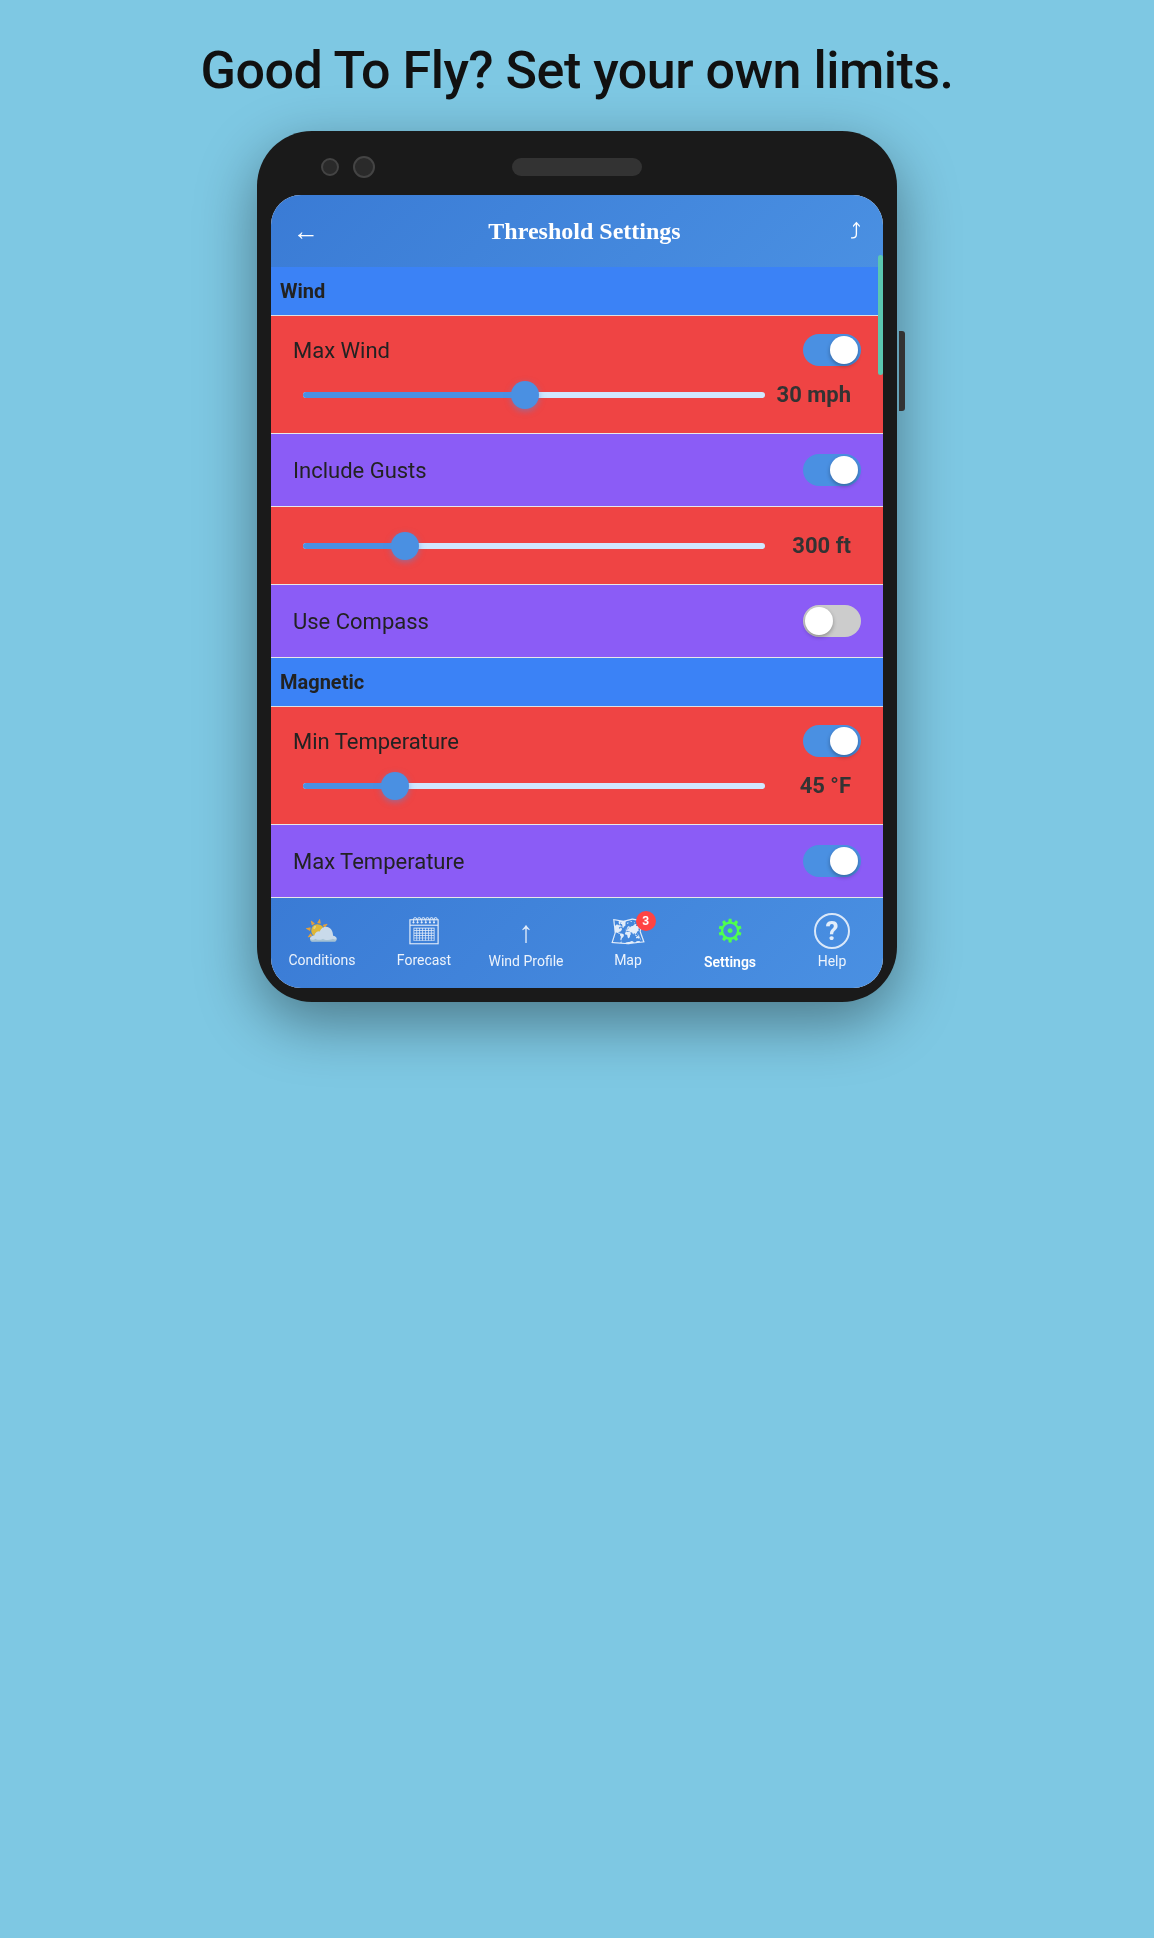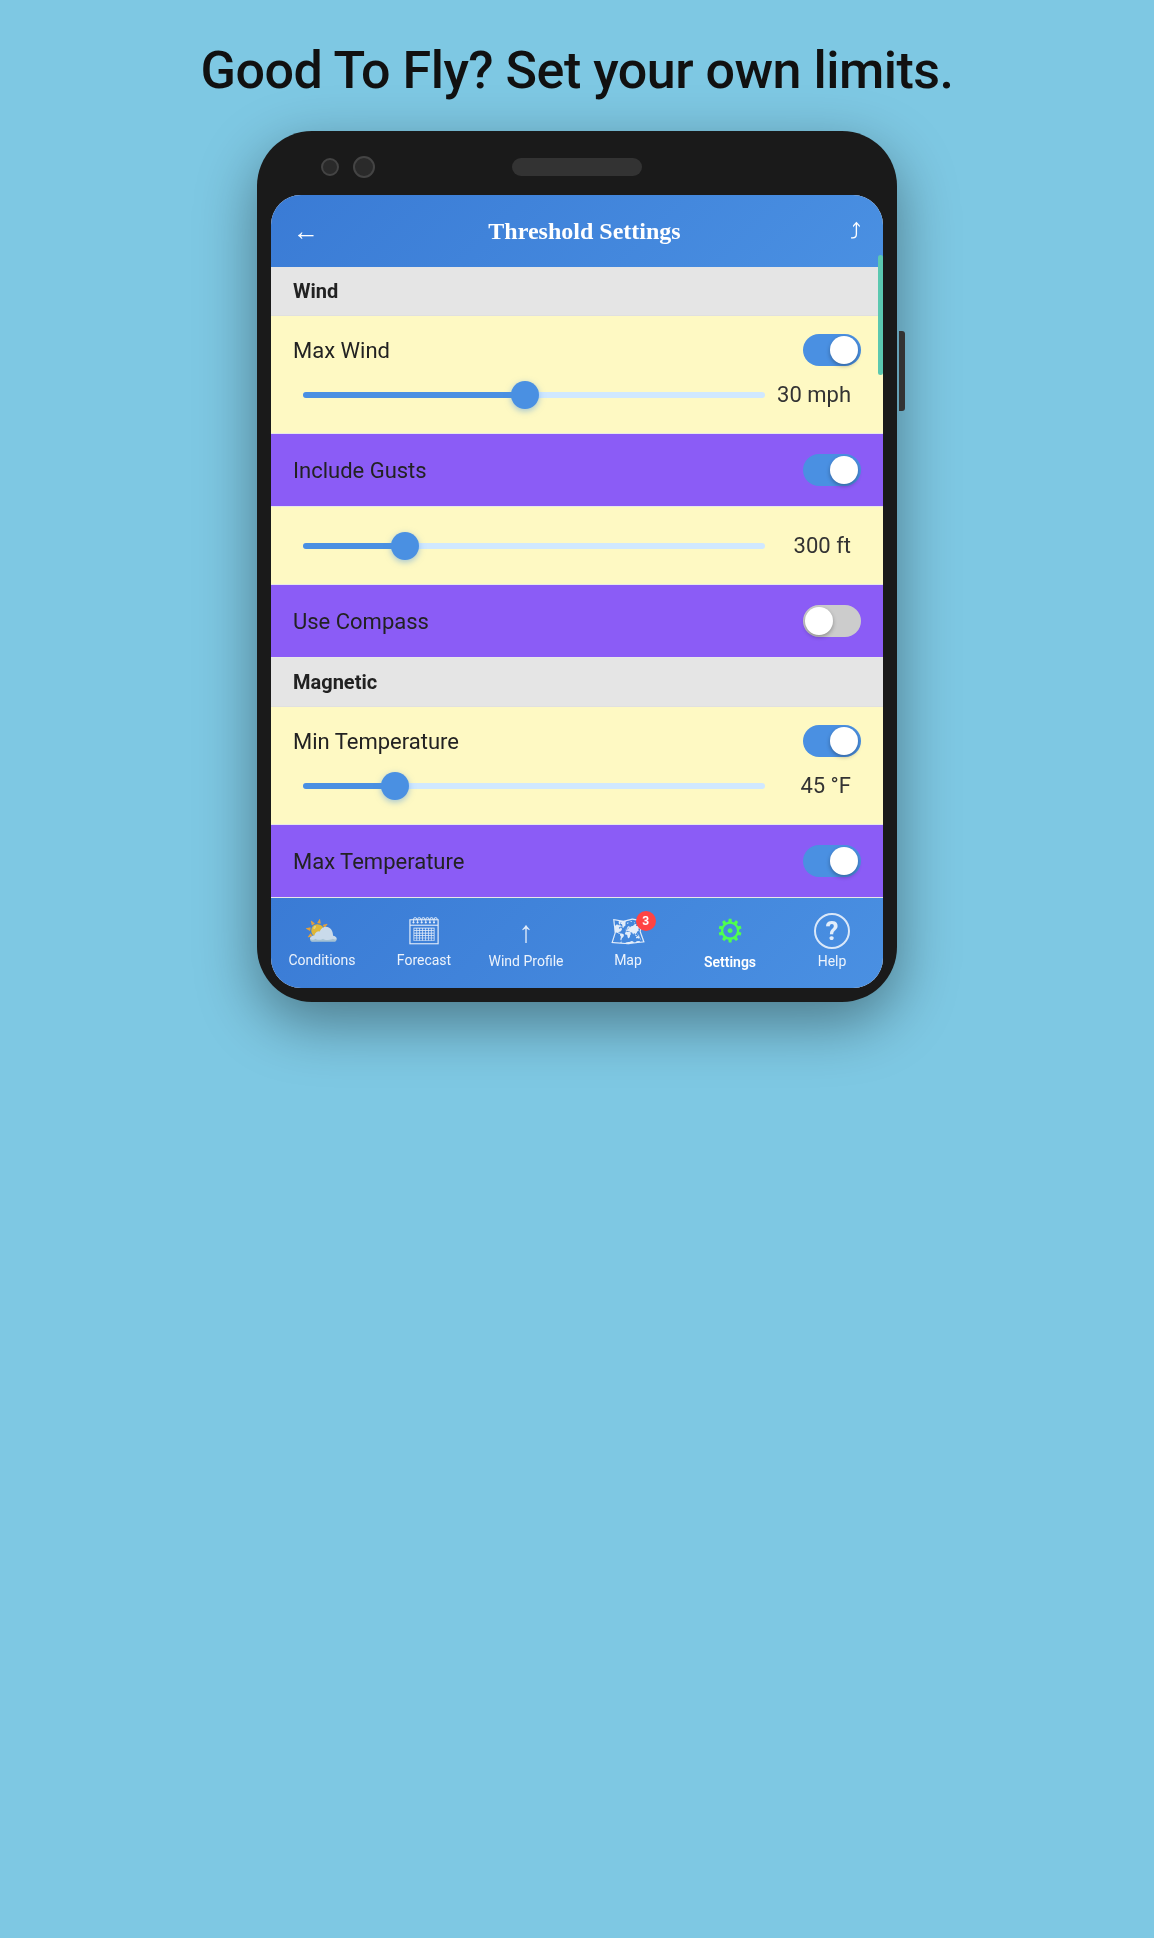--- a/index.html
+++ b/index.html
@@ -98,30 +98,30 @@
       font-size: 24px;
       font-weight: 700;
       font-family: Liberation Serif, serif;
     }
     .header-share {
       color: white;
       font-size: 22px;
     }
     
     .section-header {
-      background: #e5e5e5;
-      padding: 12px 22px;
+      background: #3b82f6;
+      padding: 12px 9px;
       font-size: 20px;
       font-weight: 700;
       color: #222;
       border-bottom: 1px solid #e0e0e0;
     }
     
     .setting-row {
-      background: #fef9c3;
+      background: #ef4444;
       padding: 18px 22px 10px 22px;
       border-bottom: 1px solid #e8e8e8;
     }
     .setting-row-header {
       display: flex;
       justify-content: space-between;
       align-items: center;
       margin-bottom: 8px;
     }
     .setting-label {
@@ -155,20 +155,21 @@
       transition: left 0.2s;
     }
     .toggle.on .toggle-knob { left: 27px; }
     .toggle.off .toggle-knob { left: 2px; }
     
     .slider-row {
       display: flex;
       align-items: center;
       padding: 8px 10px 16px 10px;
       gap: 6px;
+      font-weight: bold;
     }
     .slider-track {
       flex: 1;
       height: 6px;
       background: #d0e8ff;
       border-radius: 3px;
       position: relative;
     }
     .slider-fill {
       height: 100%;

